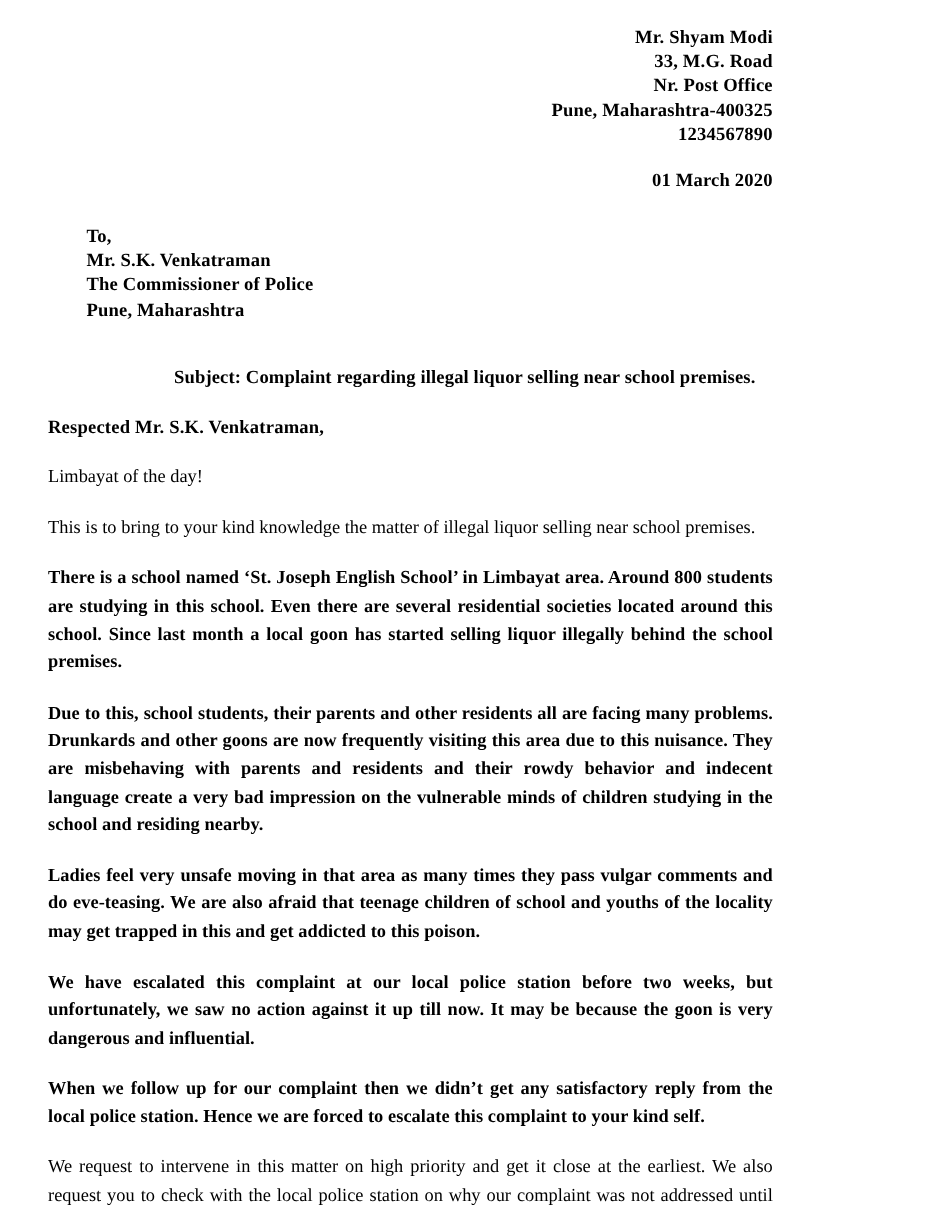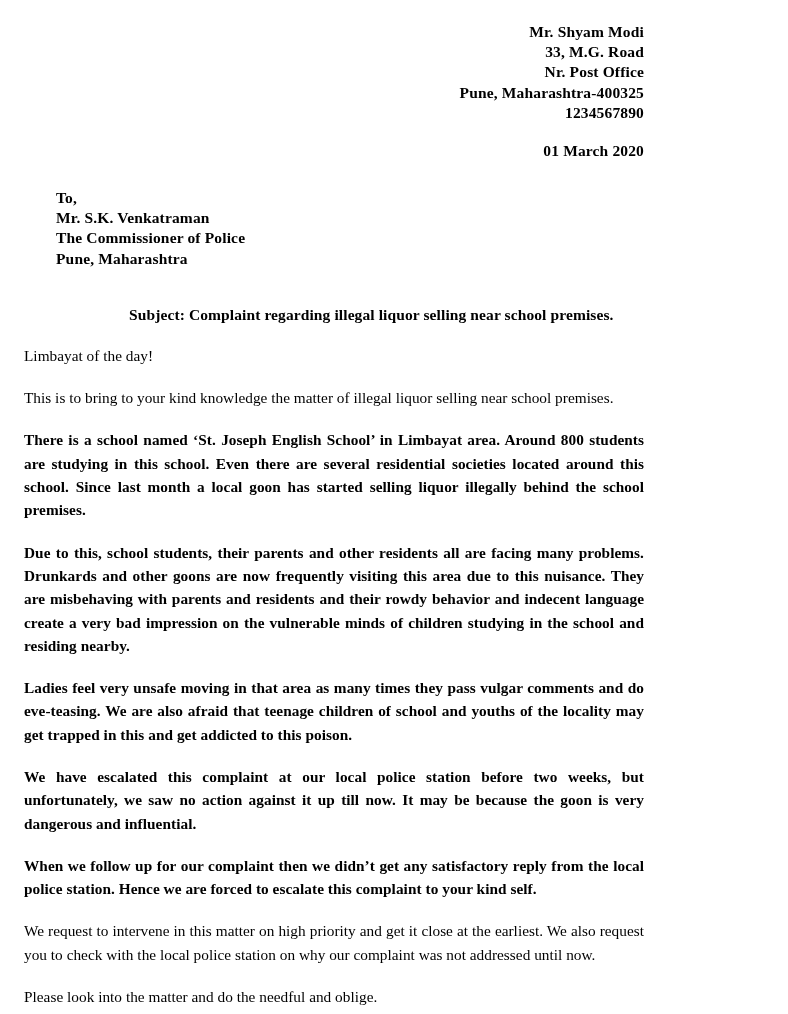--- a/index.html
+++ b/index.html
@@ -12,21 +12,21 @@
     height: 1014px;
     font-family: "Liberation Serif", "DejaVu Serif", serif;
     color: #000000;
     -webkit-font-smoothing: antialiased;
   }
   .page {
     position: relative;
     width: 684px;
     height: 1014px;
     box-sizing: border-box;
-    padding: 22px 40px 0 24px;
+    padding: 22px 40px 0 40px;
     background: #ffffff;
   }
   
   .sender-block {
     text-align: right;
     font-weight: bold;
     font-size: 15.5px;
     line-height: 20.2px;
     letter-spacing: 0.15px;
   }
@@ -111,20 +111,21 @@
 
   <div class="recipient-block">
     <span class="recipient-line">To,</span>
     <span class="recipient-line">Mr. S.K. Venkatraman</span>
     <span class="recipient-line">The Commissioner of Police</span>
     <span class="recipient-line">Pune, Maharashtra</span>
   </div>
 
   <div class="subject-line">Subject: Complaint regarding illegal liquor selling near school premises.</div>
 
+  <div class="salutation">Respected Mr. S.K. Venkatraman,</div>
 
   <div id="body-container">
       <div class="para regular flush">Limbayat of the day!</div>
       <div class="para regular flush">This is to bring to your kind knowledge the matter of illegal liquor selling near school premises.</div>
       <div class="para bold">There is a school named ‘St. Joseph English School’ in Limbayat area. Around 800 students are studying in this school. Even there are several residential societies located around this school. Since last month a local goon has started selling liquor illegally behind the school premises.</div>
       <div class="para bold">Due to this, school students, their parents and other residents all are facing many problems. Drunkards and other goons are now frequently visiting this area due to this nuisance. They are misbehaving with parents and residents and their rowdy behavior and indecent language create a very bad impression on the vulnerable minds of children studying in the school and residing nearby.</div>
       <div class="para bold">Ladies feel very unsafe moving in that area as many times they pass vulgar comments and do eve-teasing. We are also afraid that teenage children of school and youths of the locality may get trapped in this and get addicted to this poison.</div>
       <div class="para bold">We have escalated this complaint at our local police station before two weeks, but unfortunately, we saw no action against it up till now. It may be because the goon is very dangerous and influential.</div>
       <div class="para bold">When we follow up for our complaint then we didn’t get any satisfactory reply from the local police station. Hence we are forced to escalate this complaint to your kind self.</div>
       <div class="para regular">We request to intervene in this matter on high priority and get it close at the earliest. We also request you to check with the local police station on why our complaint was not addressed until now.</div>

